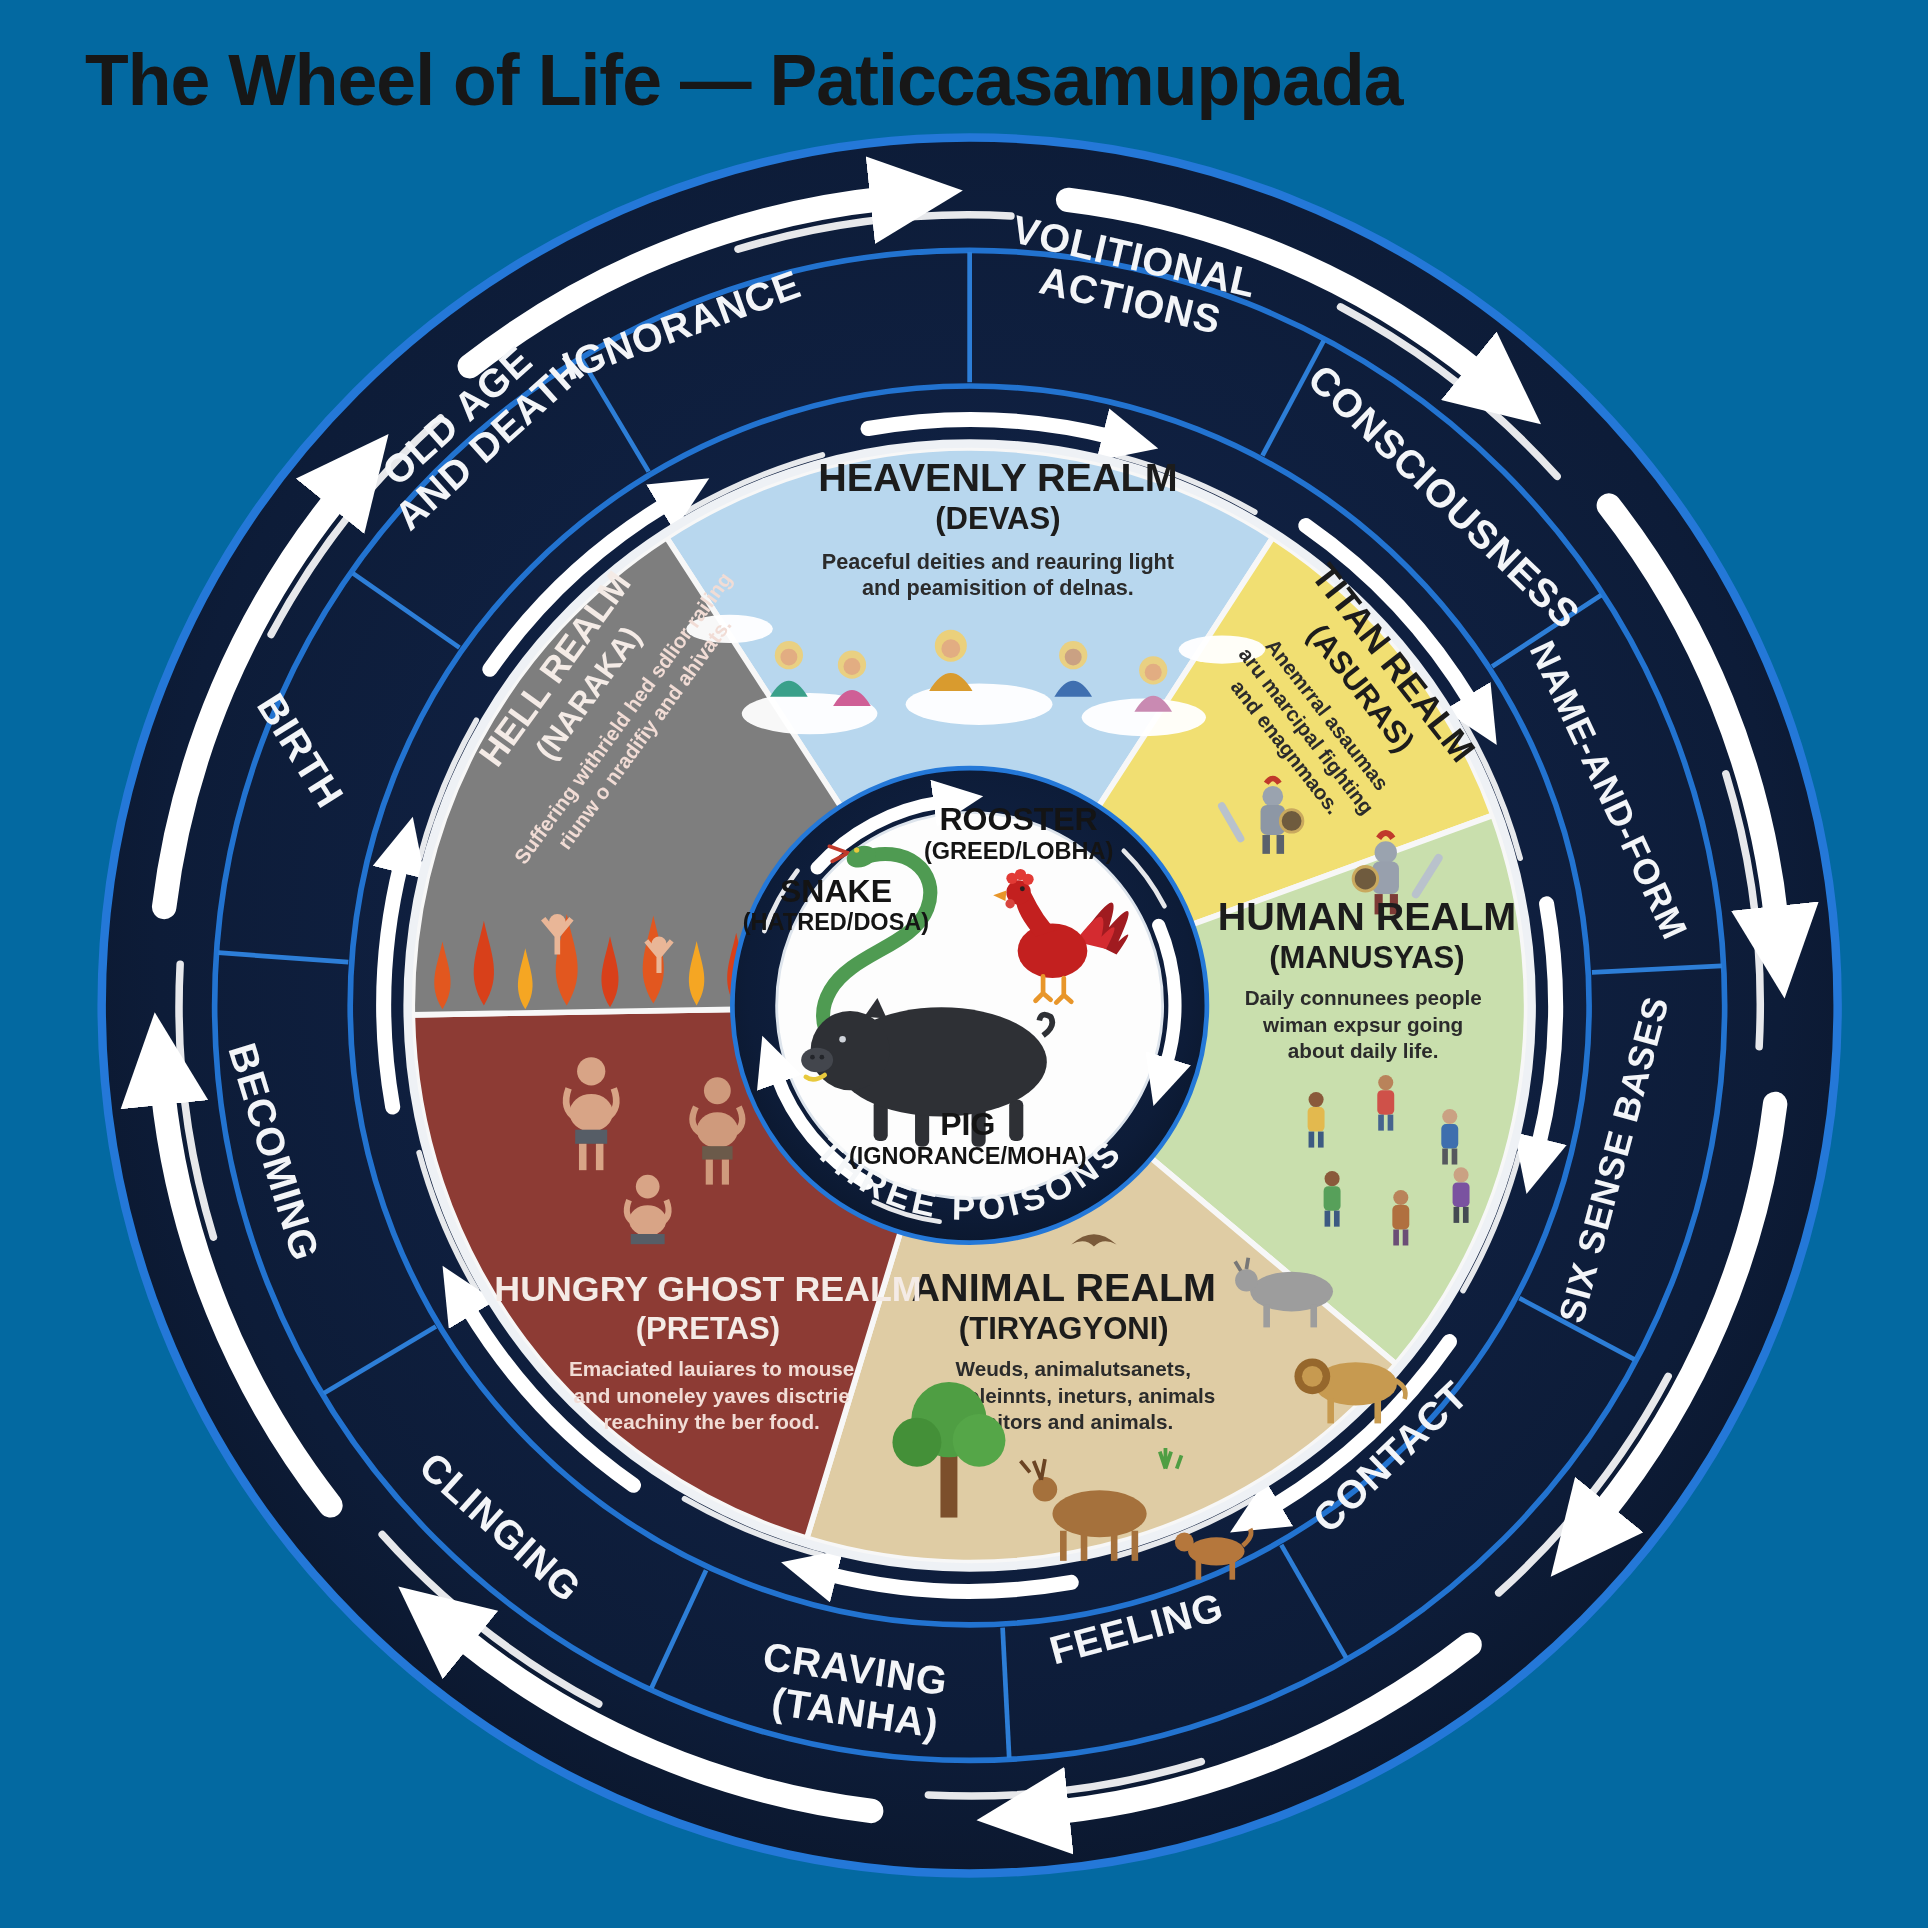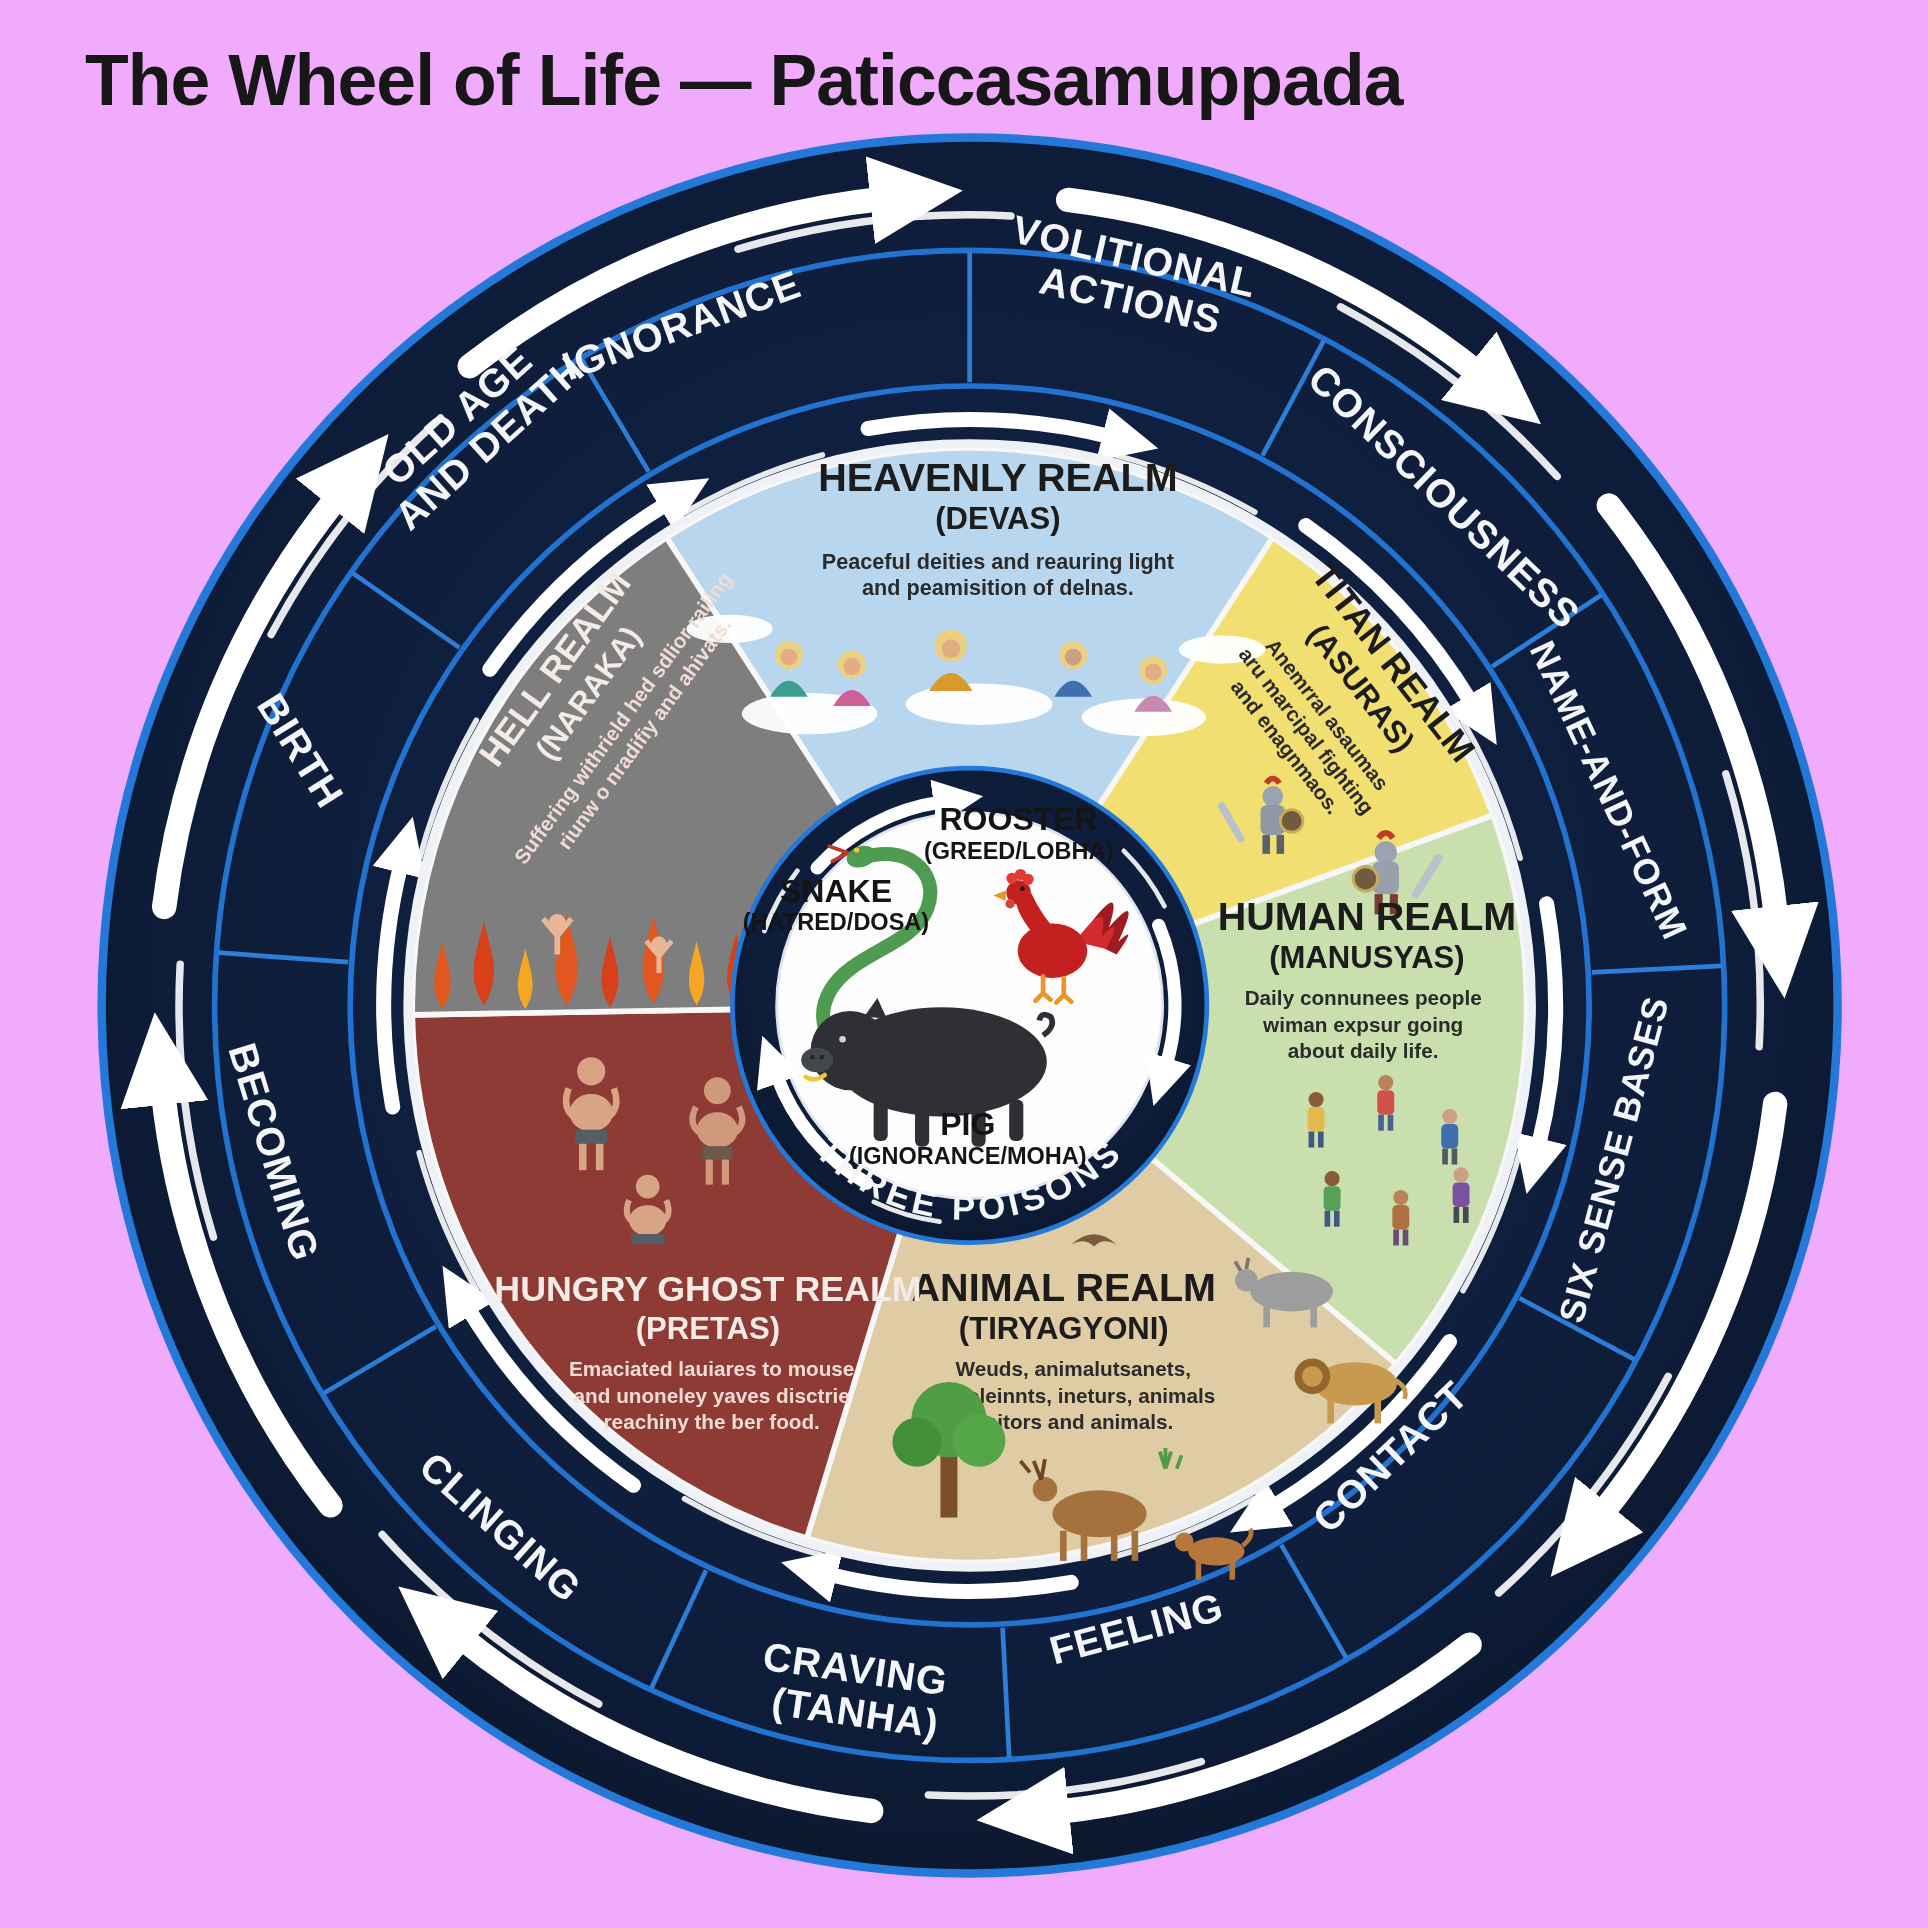--- a/index.html
+++ b/index.html
@@ -1,16 +1,16 @@
 <!DOCTYPE html>
 <html style="font-size:15px"><head>
 <meta charset="utf-8">
 <style>
   html,body{margin:0;padding:0;background:#ffffff;}
-  .stage{width:1928px;height:1928px;position:relative;background:#f0abfc;overflow:hidden;
+  .stage{width:1928px;height:1928px;position:relative;background:#0369a1;overflow:hidden;
          font-family:"Liberation Sans",sans-serif;}
   svg{display:block}
   text{font-family:"Liberation Sans",sans-serif;}
   .title-text{font-weight:800;font-size:76px;fill:#171717;letter-spacing:-1px;}
   .link-label{font-weight:700;font-size:42px;fill:#f3f5f8;letter-spacing:1px;}
   .link-label.small{font-size:38px;}
   .realm-title{font-weight:700;font-size:42px;fill:#1c1c1c;}
   .realm-title.mid{font-size:38px;}
   .realm-sub{font-weight:700;font-size:33px;fill:#1c1c1c;}
   .realm-desc{font-weight:600;font-size:23px;fill:#2b2b2b;}

